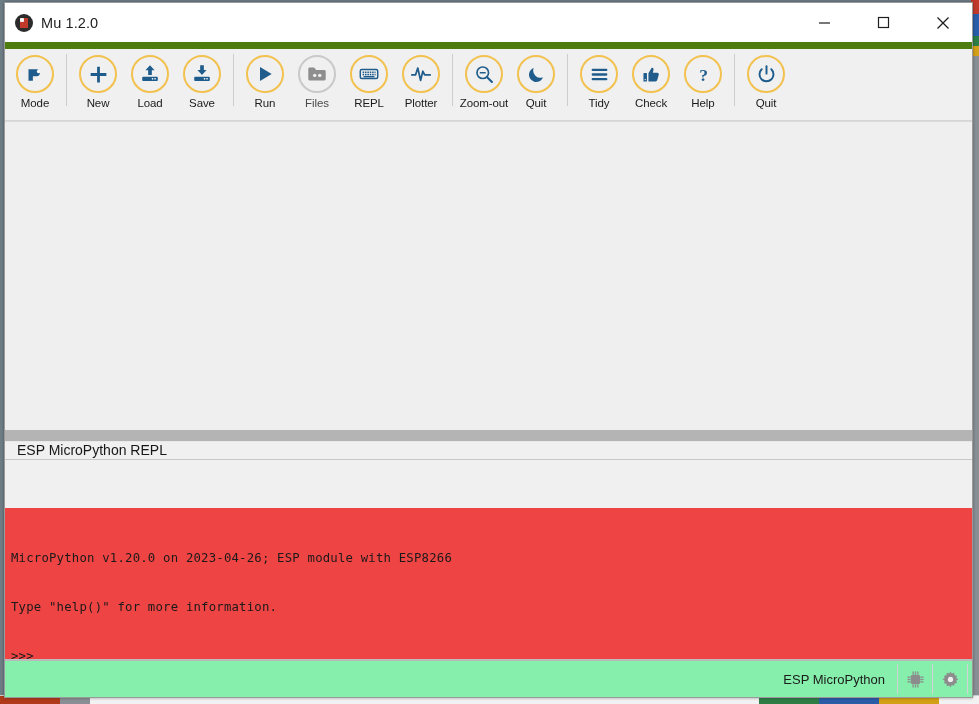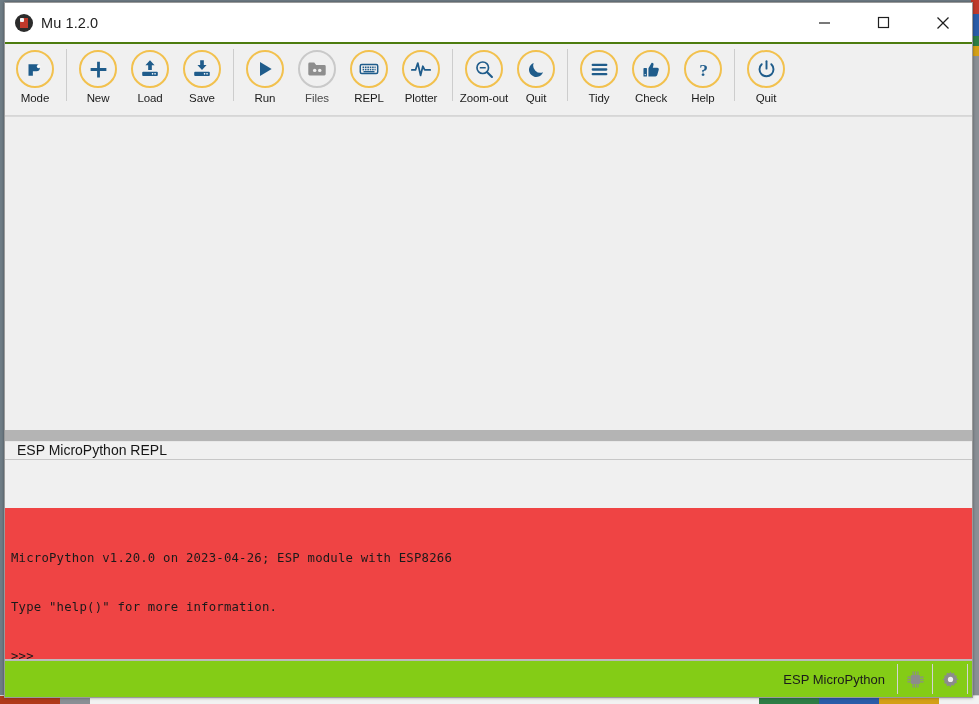--- a/index.html
+++ b/index.html
@@ -55,21 +55,21 @@
     box-shadow: 0 0 3px rgba(0,0,0,.35);
   }
 
   
   #titlebar {
     height: 39px;
     background: #ffffff;
     display: flex;
     align-items: center;
     flex: 0 0 auto;
-    border-bottom: 2px solid #4d7c0f;
+    border-bottom: 7px solid #4d7c0f;
   }
   #app-logo {
     width: 18px; height: 18px;
     margin-left: 10px; margin-right: 8px;
     border-radius: 50%;
     background: #2b2b2b;
     position: relative;
     flex: 0 0 auto;
   }
   #app-logo::before {
@@ -224,21 +224,21 @@
     height: 13px;
     background: #1a1a1a;
     vertical-align: -2px;
     margin-left: 9px;
   }
 
   
   #statusbar {
     flex: 0 0 auto;
     height: 36px;
-    background: #84cc16;
+    background: #86efac;
     border-top: 1px solid #b9b9b9;
     display: flex;
     align-items: center;
     justify-content: flex-end;
     padding-right: 4px;
   }
   #status-mode {
     font-size: 13px;
     color: #1b1b1b;
     margin-right: 12px;

